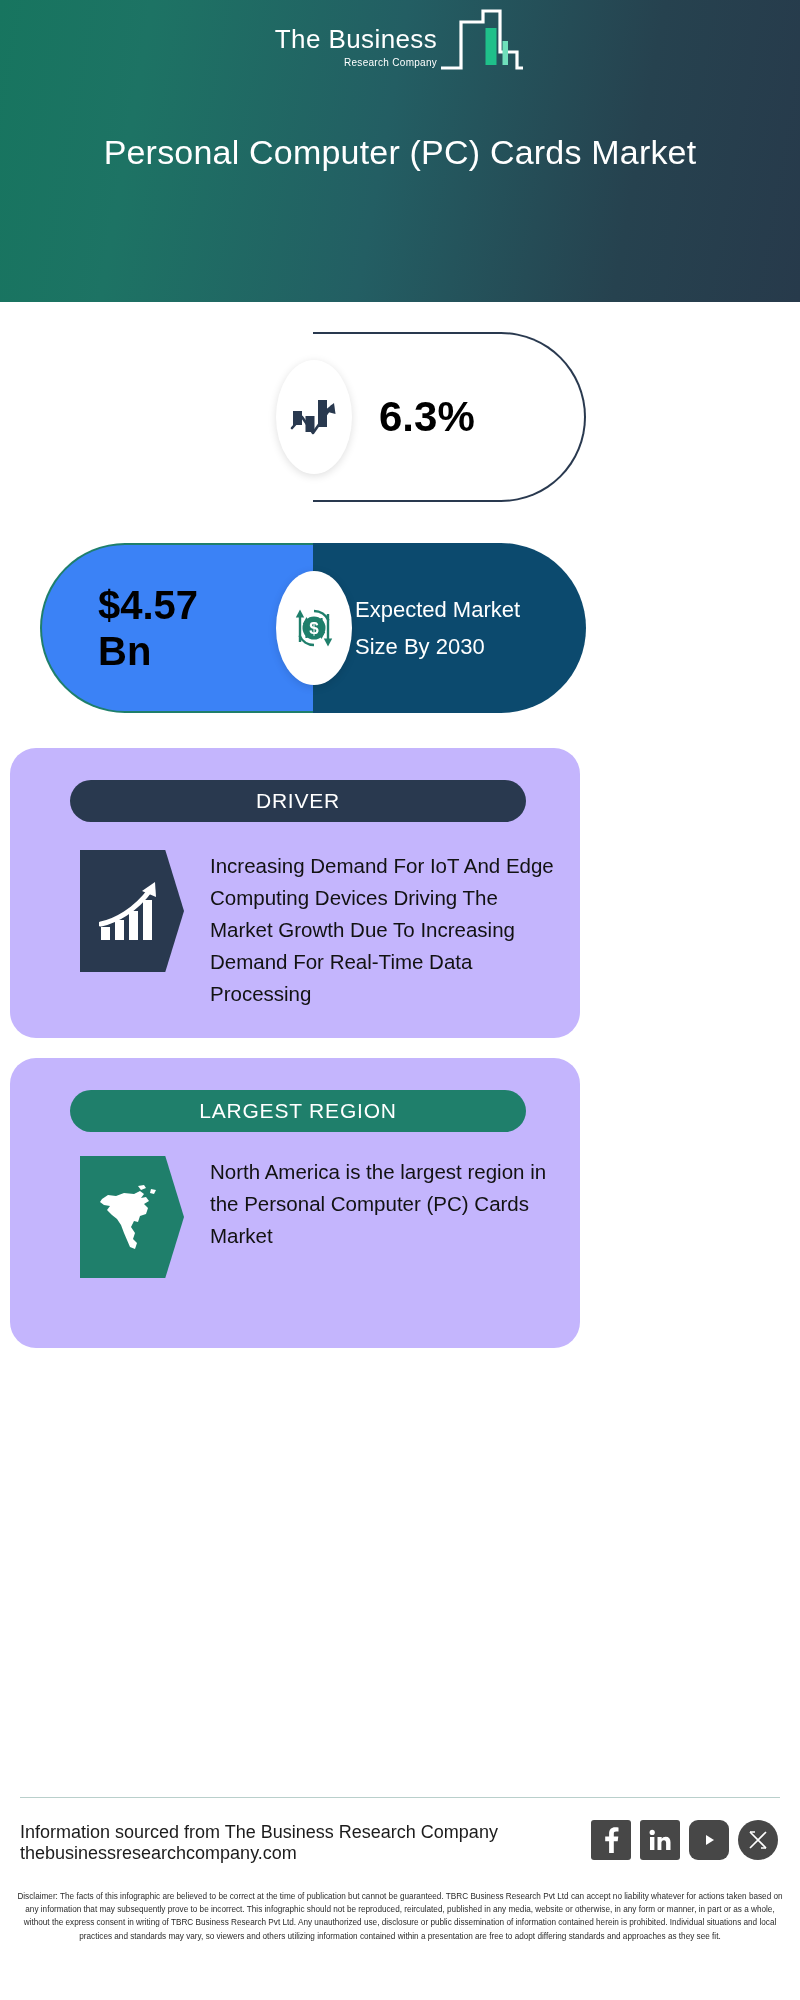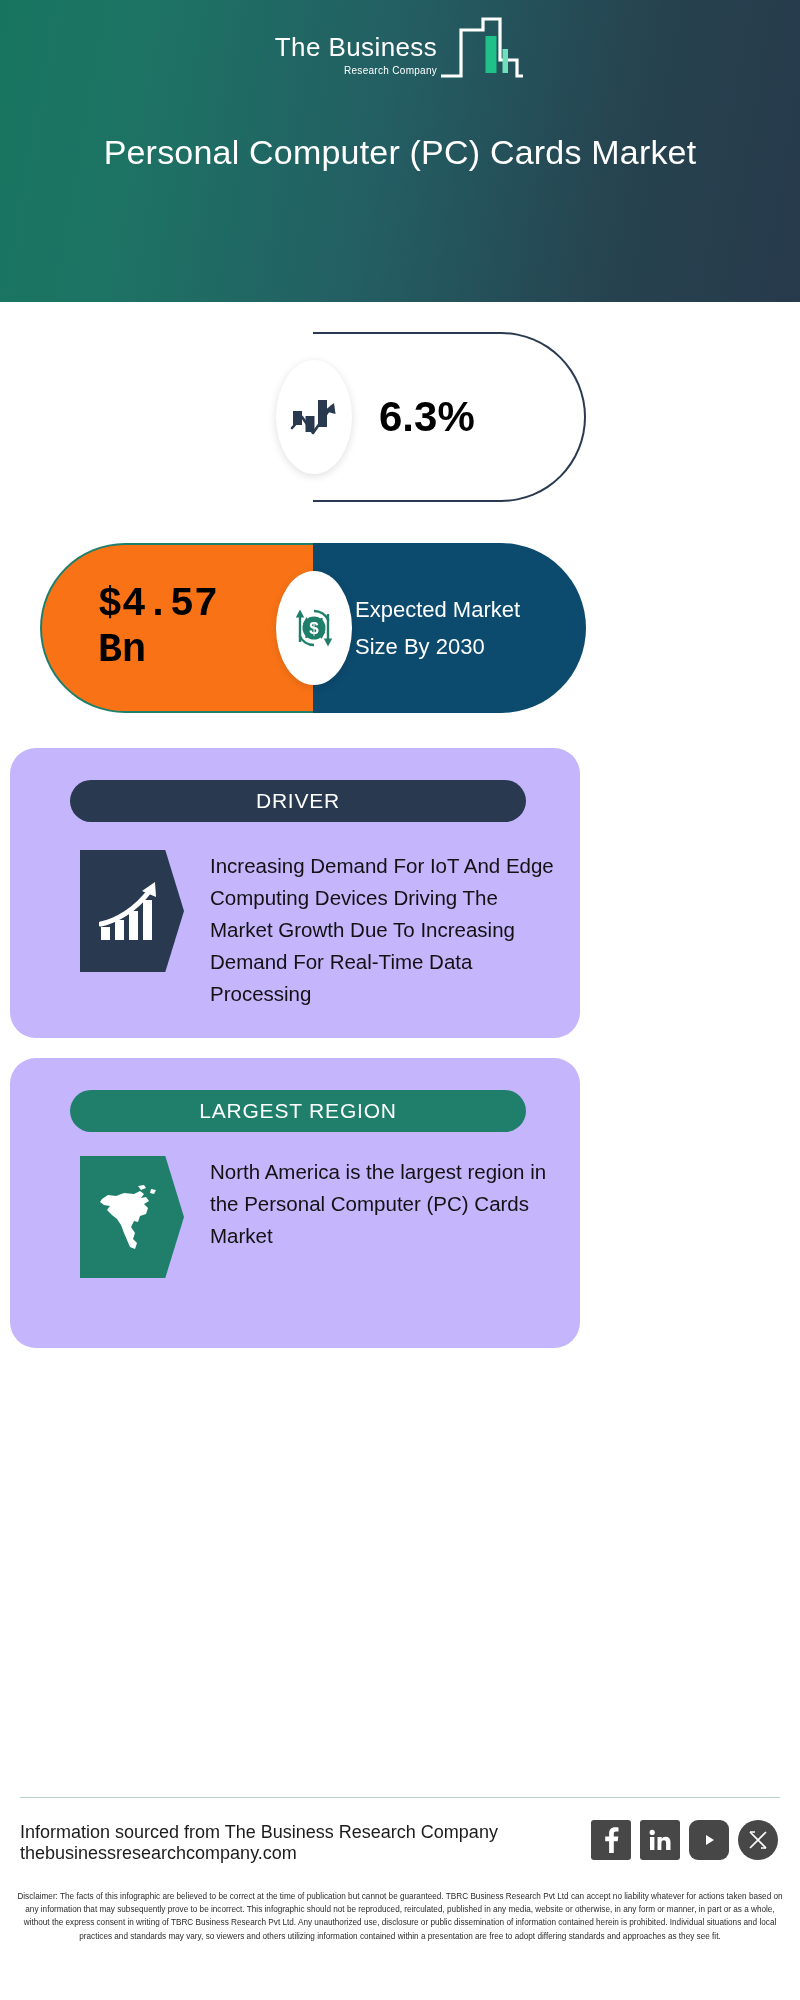--- a/index.html
+++ b/index.html
@@ -15,21 +15,21 @@
 
   
   .header {
     width: 800px;
     height: 302px;
     background: linear-gradient(100deg, #17755f 0%, #1d7364 18%, #235e63 48%, #26424f 78%, #273a4b 100%);
     position: relative;
   }
   .logo-wrap {
     position: absolute;
-    left: 0; right: 0; top: 16px;
+    left: 0; right: 0; top: 8px;
     display: flex;
     justify-content: center;
     align-items: flex-end;
   }
   .logo-text { display: flex; flex-direction: column; align-items: flex-end; }
   .logo-line1 {
     color: #ffffff;
     font-size: 26px;
     letter-spacing: 0.4px;
     line-height: 30px;
@@ -88,22 +88,21 @@
   .out-dark-right {
     border: 2.5px solid #29394f;
     border-left: none;
     border-radius: 0 85px 85px 0;
     background: #ffffff;
   }
   .out-green-left {
     border: 2.5px solid #1f7f6b;
     border-right: none;
     border-radius: 85px 0 0 85px;
-    background: #f97316;
-    font-family: Liberation Mono, monospace;
+    background: #3b82f6;
   }
 
   .stat-label {
     color: #ffffff;
     font-size: 22px;
     line-height: 37px;
     font-weight: 400;
   }
   .stat-label.on-left  { padding-left: 52px; padding-right: 30px; }
   .stat-label.on-right { padding-left: 42px; padding-right: 30px; }

